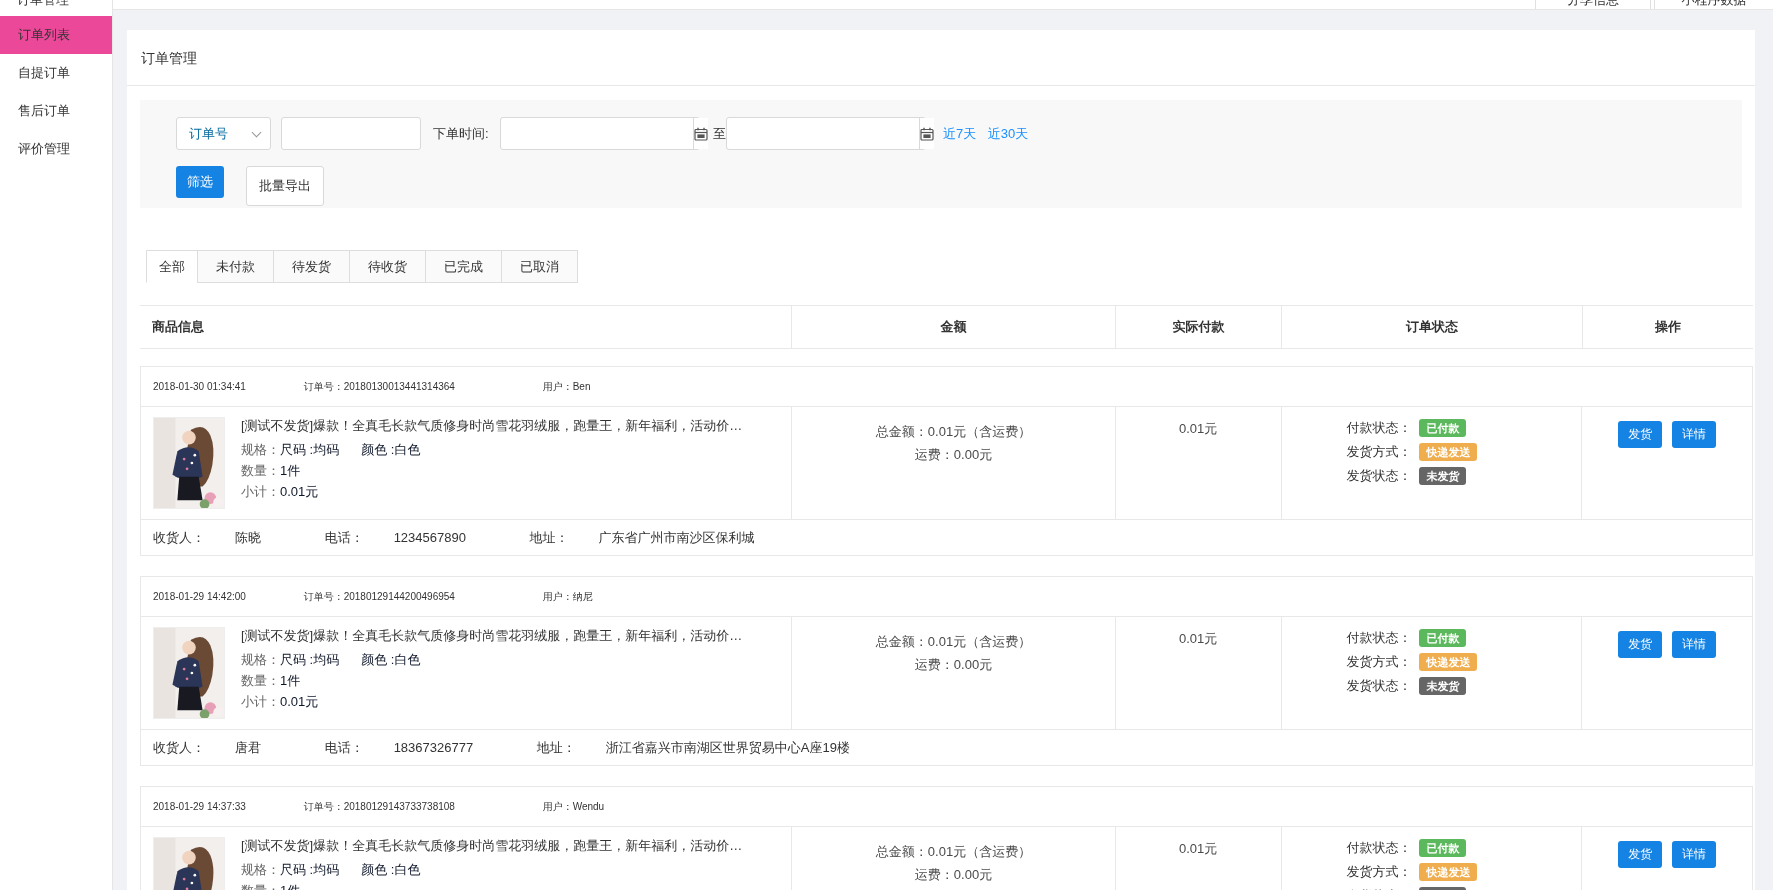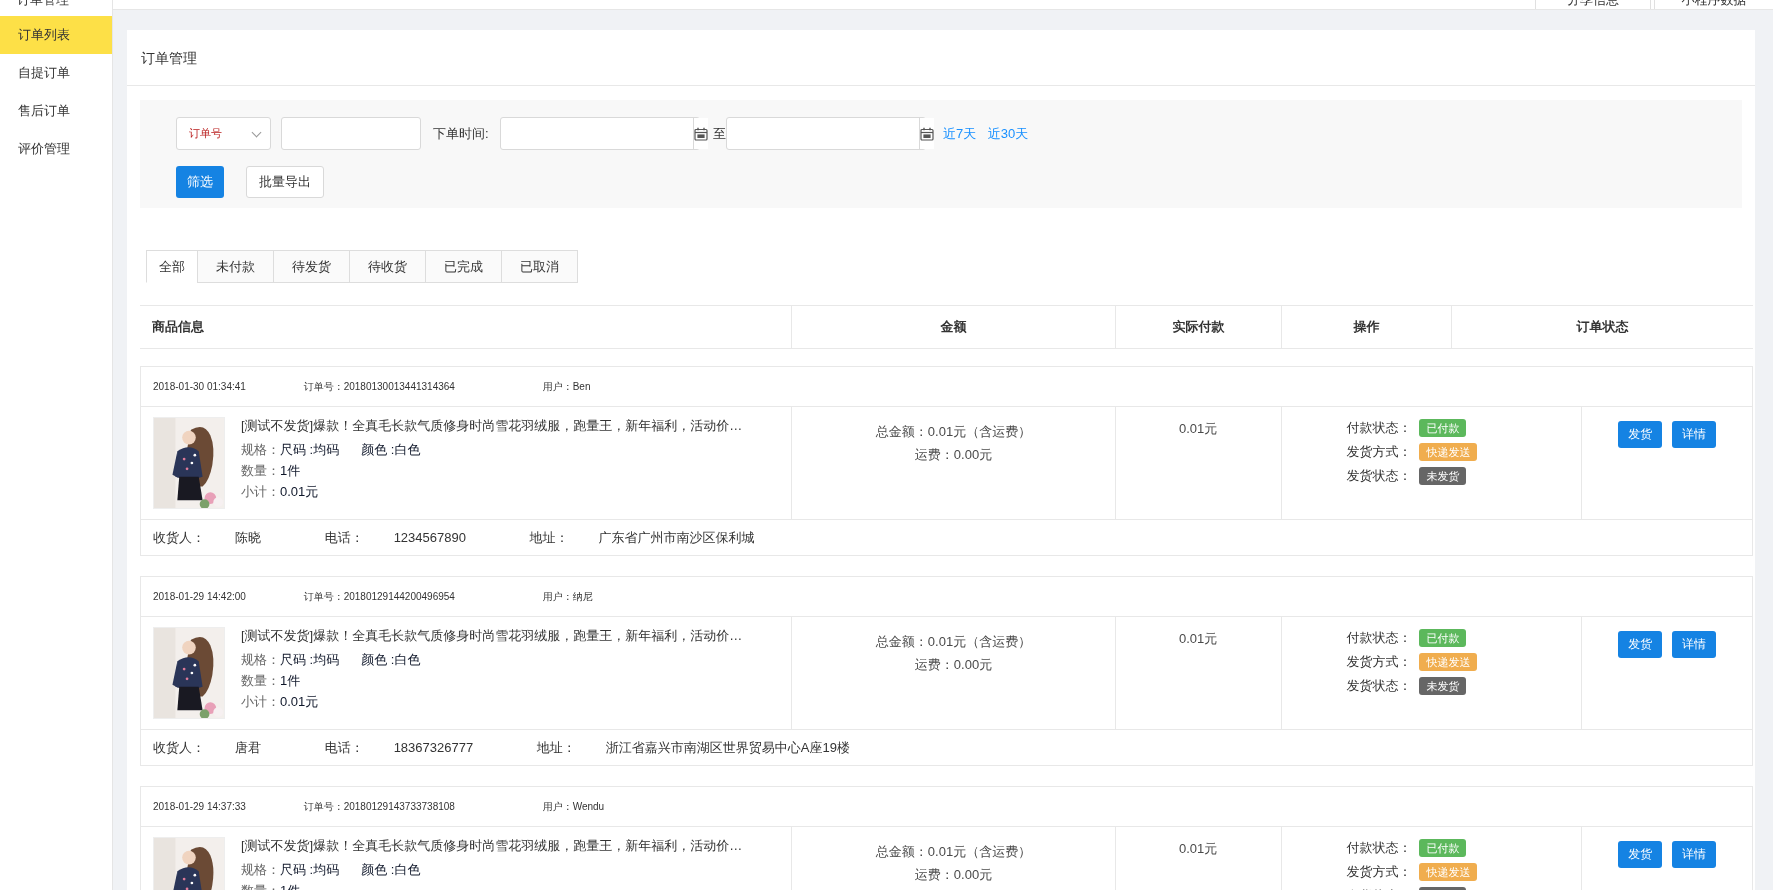--- a/index.html
+++ b/index.html
@@ -13,46 +13,46 @@
   .topbar-item .clip-label { display:block; margin-top:-9px; font-size:13px; color:#333; white-space:nowrap; }
   .topbar-item.t1 { left:1422px; width:116px; }
   .topbar-item.t2 { left:1541px; width:119px; border-right:none; }
 
   
   .sidebar { position:absolute; left:0; top:0; width:113px; height:890px; background:#fff; border-right:1px solid #e5e5e5; z-index:5; }
   .side-header-clipped { height:8px; overflow:hidden; }
   .side-header-clipped span { display:block; margin-top:-9px; padding-left:17px; font-size:13px; color:#333; white-space:nowrap; }
   .side-list { margin-top:8px; }
   .side-item { height:38px; line-height:38px; padding-left:18px; font-size:13px; color:#333; cursor:pointer; white-space:nowrap; }
-  .side-item.active { background:#fde047; }
+  .side-item.active { background:#ec4899; }
 
   
   .card { position:absolute; left:127px; top:30px; width:1628px; height:900px; background:#fff; }
   .page-title { height:56px; line-height:56px; padding-left:14px; font-size:14px; color:#333; border-bottom:1px solid #e8e8e8; }
 
   
   .filter-panel { position:absolute; left:13px; top:70px; width:1602px; height:108px; background:#f8f8f8; }
   .f-row1 { position:absolute; left:0; top:17px; height:33px; width:100%; }
   .f-row2 { position:absolute; left:0; top:66px; height:32px; width:100%; }
   .sel { position:absolute; left:36px; top:0; width:95px; height:33px; background:#fff; border:1px solid #d9d9d9; border-radius:3px; display:flex; align-items:center; padding:0 10px 0 12px; cursor:pointer; }
-  .sel .sel-text { flex:1; font-size:11px; color:#b91c1c; }
+  .sel .sel-text { flex:1; font-size:13px; color:#0369a1; }
   .chev { width:7px; height:7px; border-right:1.5px solid #999; border-bottom:1.5px solid #999; transform:rotate(45deg); margin-top:-3px; }
   .txt-input { position:absolute; left:141px; top:0; width:140px; height:33px; background:#fff; border:1px solid #d9d9d9; border-radius:3px; padding:0 8px; font-size:13px; font-family:inherit; }
   .f-label { position:absolute; top:0; line-height:33px; font-size:13px; color:#333; }
   .lbl-time { left:293px; }
   .lbl-to { left:573px; }
   .date-box { position:absolute; top:0; width:200px; height:33px; background:#fff; border:1px solid #d9d9d9; border-radius:3px; display:flex; }
   .date-box.d1 { left:360px; }
   .date-box.d2 { left:586px; }
   .date-box input { flex:1; border:none; outline:none; background:transparent; padding:0 8px; font-size:13px; font-family:inherit; }
   .cal-btn { width:32px; border-left:1px solid #d9d9d9; display:flex; align-items:center; justify-content:center; cursor:pointer; background:#fff; }
   .quick-links { position:absolute; left:803px; top:0; line-height:33px; white-space:nowrap; }
   .quick-links a { color:#1890ff; text-decoration:none; font-size:13px; margin-right:8px; cursor:pointer; }
   .btn-primary { position:absolute; left:36px; top:0; width:48px; height:32px; background:#1583e3; color:#fff; border:none; border-radius:3px; font-size:13px; font-family:inherit; cursor:pointer; }
-  .btn-plain { position:absolute; left:106px; top:0; width:78px; height:32px; background:#fff; color:#333; border:1px solid #d9d9d9; border-radius:3px; font-size:13px; font-family:Liberation Sans, sans-serif; cursor:pointer; }
+  .btn-plain { position:absolute; left:106px; top:0; width:78px; height:40px; background:#fff; color:#333; border:1px solid #d9d9d9; border-radius:3px; font-size:13px; font-family:Liberation Sans, sans-serif; cursor:pointer; }
 
   
   .tabs { position:absolute; left:19px; top:220px; display:flex; }
   .tab { height:33px; line-height:31px; padding:0 18px; border:1px solid #ddd; background:#fafafa; font-size:13px; color:#333; margin-left:-1px; cursor:pointer; }
   .tab:first-child { margin-left:0; padding:0 12px; }
   .tab.active { background:#fff; border-bottom-color:#fff; }
 
   
   .tbl-header { position:absolute; left:13px; top:275px; width:1613px; height:44px; display:flex; border-top:1px solid #e8e8e8; border-bottom:1px solid #e8e8e8; font-weight:bold; font-size:13px; align-items:center; }
   .th { border-right:1px solid #e8e8e8; text-align:center; height:100%; display:flex; align-items:center; justify-content:center; }
@@ -74,21 +74,21 @@
   .p-title { font-size:13px; color:#333; white-space:nowrap; overflow:hidden; max-width:530px; margin-bottom:4px; }
   .p-line { font-size:13px; line-height:21px; color:#666; white-space:nowrap; }
   .p-line .red { color:#0f172a; }
   .p-line .gap { display:inline-block; width:22px; }
   .td.c2 { text-align:center; padding-top:13px; font-size:13px; color:#4a4a4a; line-height:23px; }
   .td.c3 { text-align:center; padding-top:13px; font-size:13px; color:#4a4a4a; }
   .td.c4 { padding-top:12px; }
   .status-rows { width:200px; margin:0 auto; }
   .status-row { display:flex; align-items:center; margin-bottom:6px; }
   .status-row .s-label { width:80px; text-align:right; font-size:13px; color:#333; flex:none; }
-  .badge { display:inline-block; margin-left:8px; padding:2px 7px; border-radius:3px; font-size:11px; font-weight:normal; color:#fff; line-height:14px; }
+  .badge { display:inline-block; margin-left:8px; padding:2px 7px; border-radius:3px; font-size:11px; font-weight:bold; color:#fff; line-height:14px; }
   .badge.green { background:#5cb85c; }
   .badge.orange { background:#f0ad4e; }
   .badge.gray { background:#666;text-align:center; }
   .td.c5 { text-align:center; padding-top:14px; }
   .mini-btn { display:inline-block; background:#1583e3; color:#fff; border:none; border-radius:3px; font-size:12px; font-family:inherit; padding:5px 10px; margin:0 3px; cursor:pointer; }
   .ob-foot { border-top:1px solid #e8e8e8; height:36px; line-height:36px; padding-left:12px; font-size:13px; color:#333; white-space:nowrap; }
   .ob-foot span { margin-right:30px; }
 </style>
 </head>
 <body>
@@ -169,22 +169,22 @@
       <div class="tab">待发货</div>
       <div class="tab">待收货</div>
       <div class="tab">已完成</div>
       <div class="tab">已取消</div>
     </div>
 
     <div class="tbl-header">
       <div class="th c1">商品信息</div>
       <div class="th c2">金额</div>
       <div class="th c3">实际付款</div>
+      <div class="th c4">订单状态</div>
       <div class="th c5">操作</div>
-      <div class="th c4">订单状态</div>
     </div>
 
     <div class="orders">
 
       <div class="order-block">
         <div class="ob-head">
           <span class="seg-time">2018-01-30 01:34:41</span>
           <span class="seg-no"><span>订单号：</span><span>20180130013441314364</span></span>
           <span class="seg-user"><span>用户：</span><span>Ben</span></span>
         </div>

